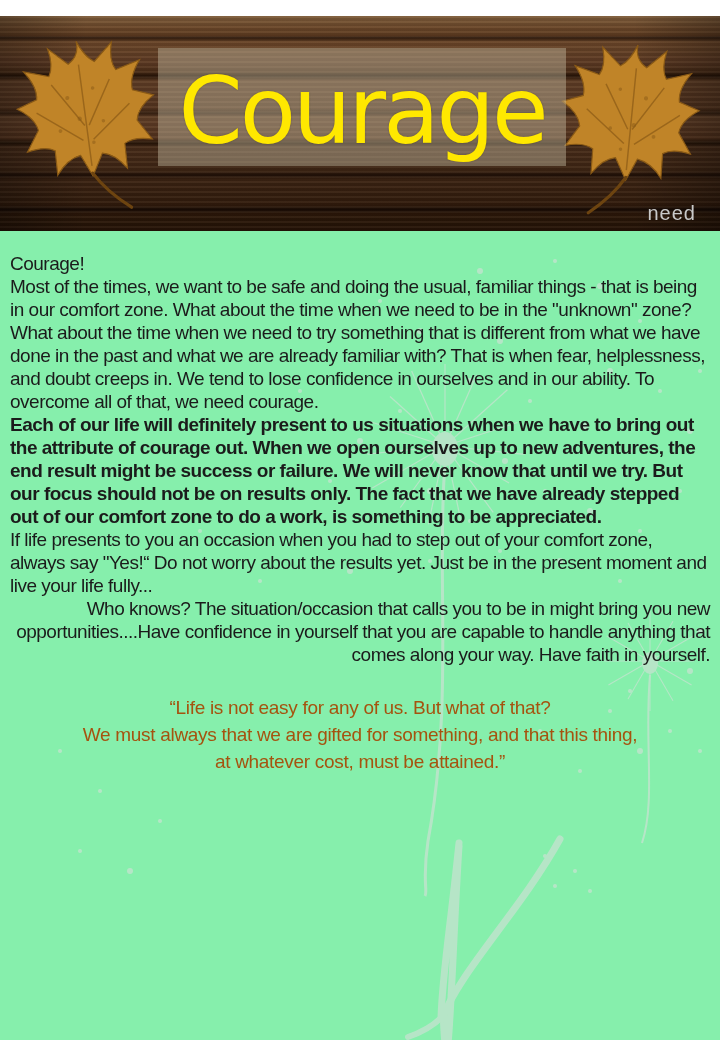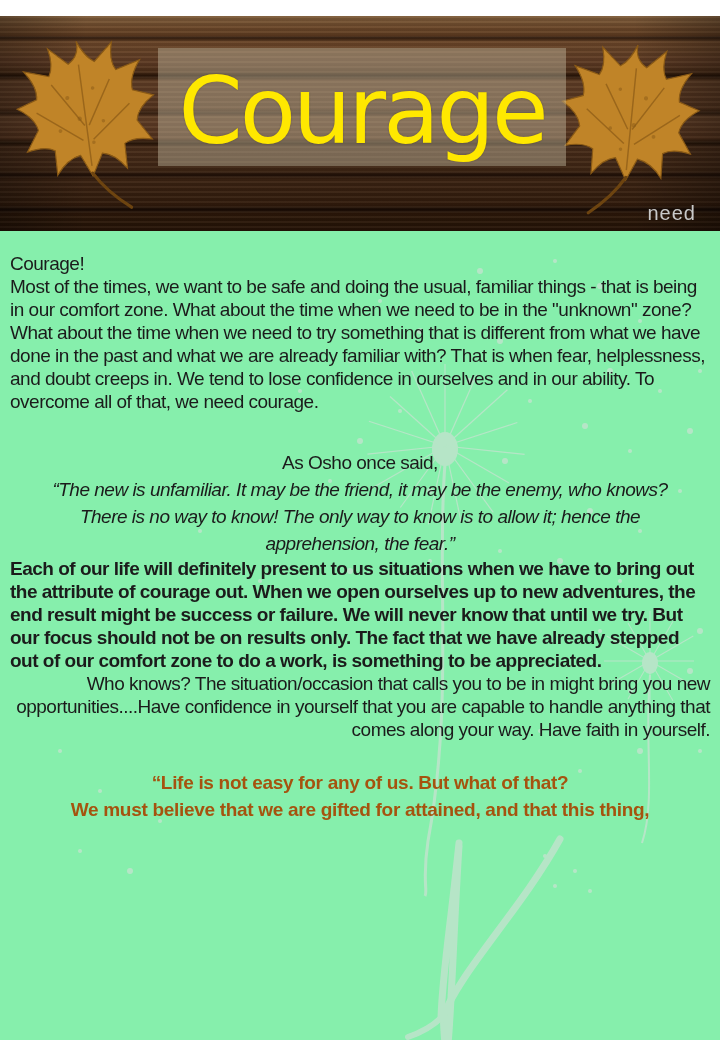--- a/index.html
+++ b/index.html
@@ -81,21 +81,21 @@
   .para { color:var(--c-body,#1b1b1b); }
   .heading { margin-bottom:2px; }
   .quote-block { text-align:center; line-height:27px; }
   .osho-block { margin-top:36px; }
   .osho-quote { font-style:italic; }
   .p2 { margin-top:21px;font-weight:bold; }
   .p3 { margin-top:30px; }
   .p4 { margin-top:24px;text-align:right; }
   .curie-block {
     margin-top:28px;
-    font-weight:bold;
+    font-weight:normal;
     letter-spacing:-0.3px;
     color:var(--c-curie,#A5530F);
   }
 </style>
 </head>
 <body>
 
 <div class="page">
 
   <div class="header">
@@ -242,32 +242,28 @@
           <circle cx="555" cy="655" r="2"></circle>
           <circle cx="590" cy="660" r="2"></circle>
       </g>
     </svg>
 
     <div class="article">
       <p class="para heading">Courage!</p>
 
       <p class="para p1">Most of the times, we want to be safe and doing the usual, familiar things - that is being in our comfort zone. What about the time when we need to be in the "unknown" zone? What about the time when we need to try something that is different from what we have done in the past and what we are already familiar with? That is when fear, helplessness, and doubt creeps in. We tend to lose confidence in ourselves and in our ability. To overcome all of that, we need courage.</p>
 
-      <div class="quote-block osho-block">
-        <div class="osho-lead">As Osho once said,</div>
-        <div class="osho-quote">“The new is unfamiliar. It may be the friend, it may be the enemy, who knows?</div>
-        <div class="osho-quote">There is no way to know! The only way to know is to allow it; hence the</div>
-        <div class="osho-quote">apprehension, the fear.”</div>
-      </div>
 
       <p class="para p2">Each of our life will definitely present to us situations when we have to bring out the attribute of courage out. When we open ourselves up to new adventures, the end result might be success or failure. We will never know that until we try. But our focus should not be on results only. The fact that we have already stepped out of our comfort zone to do a work, is something to be appreciated.</p>
 
+      <p class="para p3">If life presents to you an occasion when you had to step out of your comfort zone, always say "Yes!“ Do not worry about the results yet. Just be in the present moment and live your life fully...</p>
 
       <p class="para p4">Who knows? The situation/occasion that calls you to be in might bring you new opportunities....Have confidence in yourself that you are capable to handle anything that comes along your way. Have faith in yourself.</p>
 
       <div class="quote-block curie-block">
         <div>“Life is not easy for any of us. But what of that?</div>
-        <div>We must believe that we are gifted for attained, and that this thing,</div>
+        <div>We must always that we are gifted for something, and that this thing,</div>
+        <div>at whatever cost, must be attained.”</div>
       </div>
     </div>
   </div>
 
 </div>
 
 </body></html>

